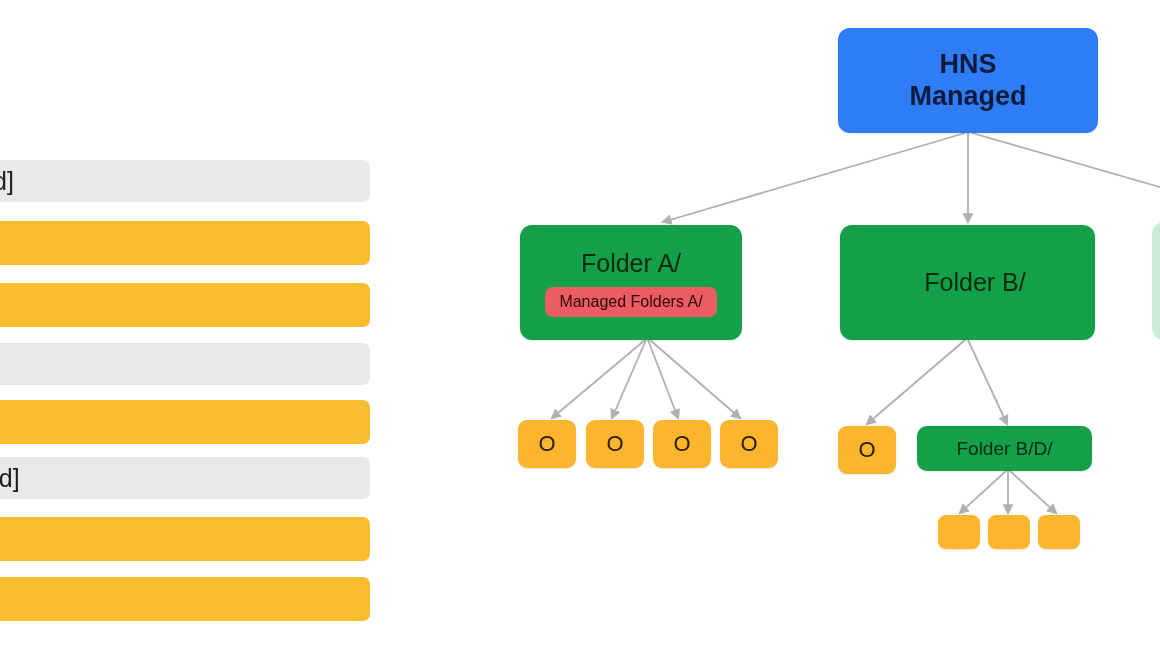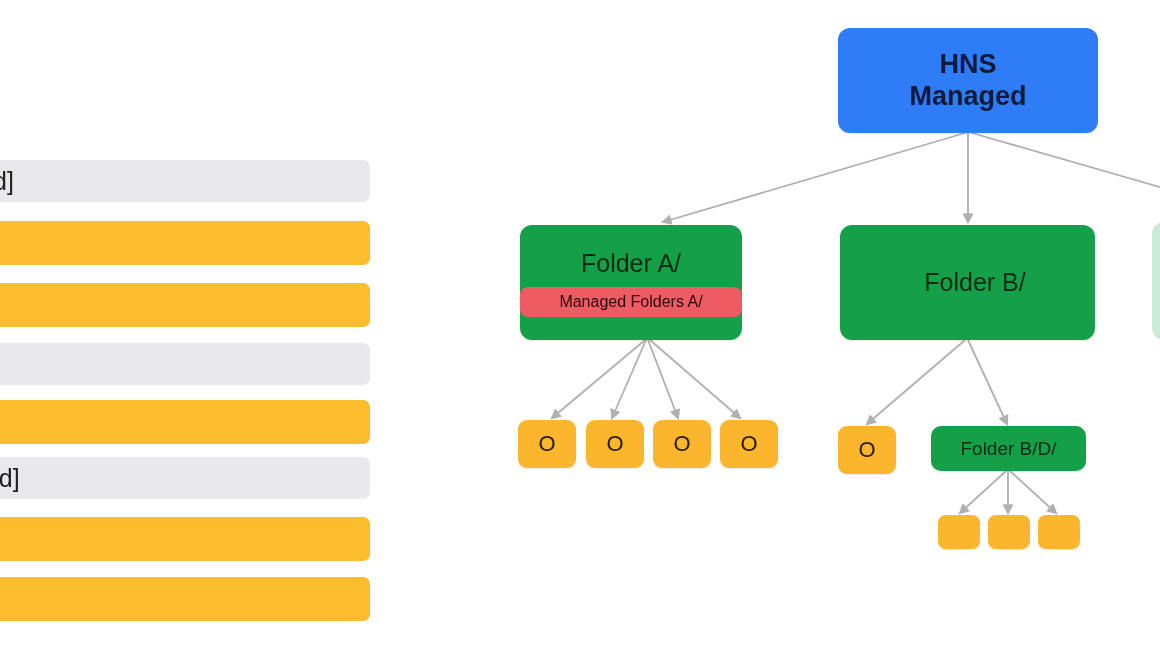--- a/index.html
+++ b/index.html
@@ -71,20 +71,21 @@
     top: 0;
     width: 760px;
     height: 665px;
   }
   .node {
     position: absolute;
     box-sizing: border-box;
     border-radius: 12px;
     display: flex;
     flex-direction: column;
+    align-items: center;
     justify-content: center;
     text-align: center;
   }
   .node-bucket {
     background: #2e7cf6;
     color: #101a3a;
     font-weight: bold;
     font-size: 27px;
     line-height: 1.18;
     box-shadow: 0 1px 2px rgba(0,0,0,.10);
@@ -222,21 +223,21 @@
     <span>O</span>
   </div>
   <div class="node node-object" style="left:320px; top:420px; width:58px; height:48px;">
     <span>O</span>
   </div>
 
   <div class="node node-object" style="left:438px; top:426px; width:58px; height:48px;">
     <span>O</span>
   </div>
 
-  <div class="node node-folder-sub" style="left:531px; top:426px; width:155px; height:45px;">
+  <div class="node node-folder-sub" style="left:517px; top:426px; width:175px; height:45px;">
     <span>Folder B/D/</span>
   </div>
 
   <div class="node node-object-small" style="left:538px; top:515px; width:42px; height:34px;"></div>
   <div class="node node-object-small" style="left:588px; top:515px; width:42px; height:34px;"></div>
   <div class="node node-object-small" style="left:638px; top:515px; width:42px; height:34px;"></div>
 
 </div>
 
 </body></html>

